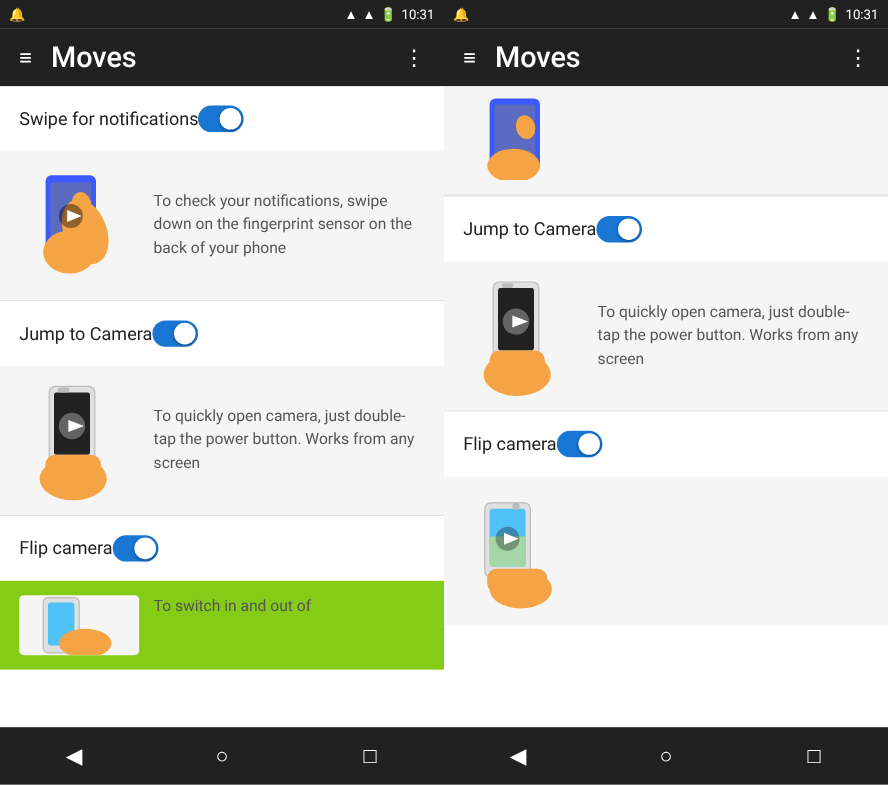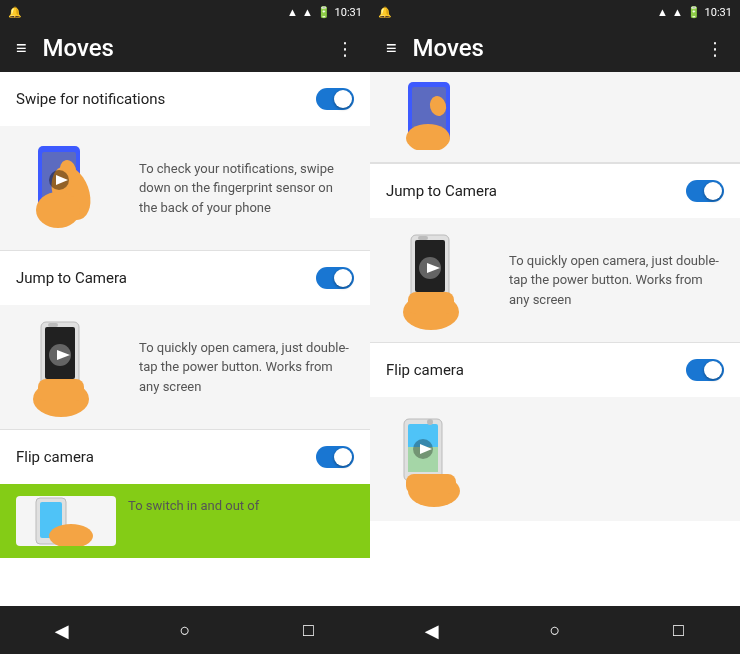--- a/index.html
+++ b/index.html
@@ -60,21 +60,20 @@
       color: #fff;
     }
     .content {
       flex: 1;
       overflow-y: auto;
       background: #fff;
     }
     .setting-row {
       display: flex;
       align-items: center;
-      justify-content: space-between;
       padding: 16px 16px;
       background: #fff;
     }
     .setting-label {
       font-size: 15px;
       color: #212121;
     }
     .toggle {
       width: 38px;
       height: 22px;
@@ -93,21 +92,21 @@
       border-radius: 50%;
       background: #fff;
       box-shadow: 0 1px 3px rgba(0,0,0,0.4);
     }
     .demo-card {
       background: #f5f5f5;
       margin: 0;
       padding: 12px 16px;
       display: flex;
       align-items: center;
-      gap: 23px;
+      gap: 12px;
       min-height: 120px;
     }
     .demo-image {
       width: 100px;
       height: 100px;
       flex-shrink: 0;
       position: relative;
       display: flex;
       align-items: center;
       justify-content: center;

